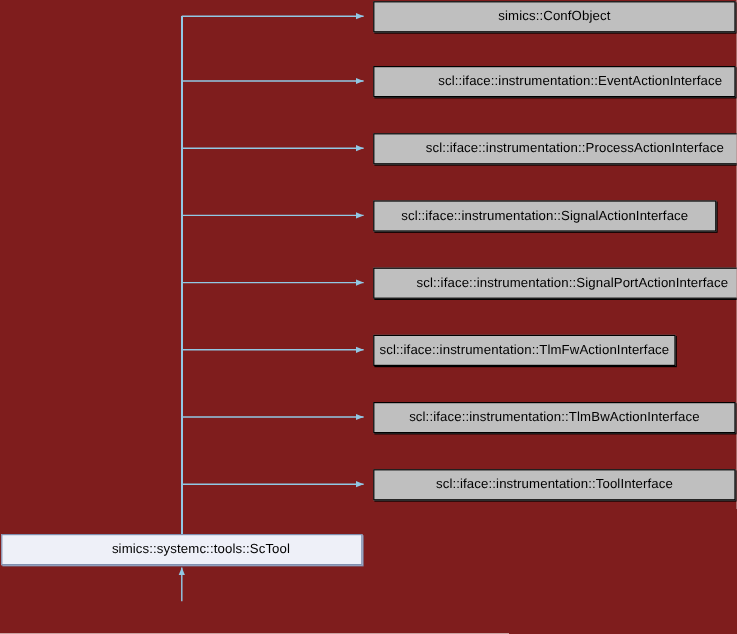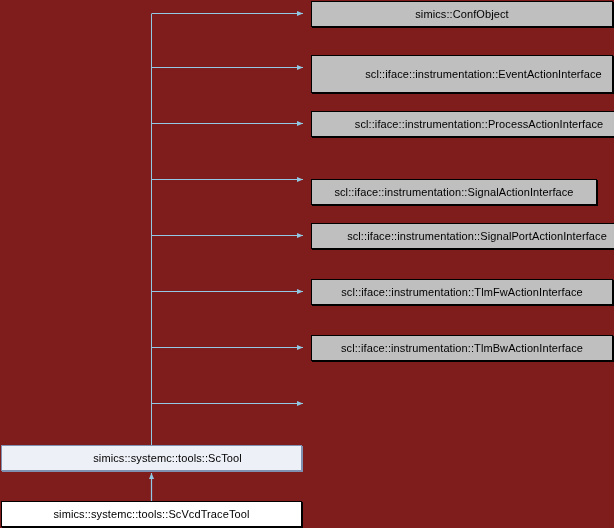--- a/index.html
+++ b/index.html
@@ -87,46 +87,46 @@
       <line x1="151.5" y1="403.5" x2="303" y2="403.5" marker-end="url(#arrow-right)" shape-rendering="auto"></line>
 
       <line x1="151.5" y1="501" x2="151.5" y2="473" marker-end="url(#arrow-up)" shape-rendering="auto"></line>
     </g>
   </svg>
 
   <div class="node base" style="left:311px; top:1px; width:302px; height:26px;">
     <span class="node-label">simics::ConfObject</span>
   </div>
 
-  <div class="node base" style="left:311px; top:55px; width:302px; height:38px;padding-left:43px;">
+  <div class="node base" style="left:311px; top:55px; width:302px; height:26px;padding-left:43px;">
     <span class="node-label">scl::iface::instrumentation::EventActionInterface</span>
   </div>
 
   <div class="node base" style="left:311px; top:111px; width:336px; height:26px;">
     <span class="node-label">scl::iface::instrumentation::ProcessActionInterface</span>
   </div>
 
-  <div class="node base" style="left:311px; top:179px; width:286px; height:26px;">
+  <div class="node base" style="left:311px; top:167px; width:286px; height:26px;">
     <span class="node-label">scl::iface::instrumentation::SignalActionInterface</span>
   </div>
 
   <div class="node base" style="left:311px; top:223px; width:332px; height:26px;">
     <span class="node-label">scl::iface::instrumentation::SignalPortActionInterface</span>
   </div>
 
-  <div class="node base" style="left:311px; top:279px; width:302px; height:26px;">
+  <div class="node base" style="left:311px; top:279px; width:252px; height:26px;">
     <span class="node-label">scl::iface::instrumentation::TlmFwActionInterface</span>
   </div>
 
   <div class="node base" style="left:311px; top:335px; width:302px; height:26px;text-align:center;">
     <span class="node-label">scl::iface::instrumentation::TlmBwActionInterface</span>
   </div>
 
+  <div class="node base" style="left:311px; top:391px; width:302px; height:26px;">
+    <span class="node-label">scl::iface::instrumentation::ToolInterface</span>
+  </div>
 
   <div class="node current" style="left:1px; top:445px; width:301px; height:26px;padding-left:32px;">
     <span class="node-label">simics::systemc::tools::ScTool</span>
   </div>
 
-  <div class="node derived" style="left:1px; top:501px; width:301px; height:26px;">
-    <span class="node-label">simics::systemc::tools::ScVcdTraceTool</span>
-  </div>
 
 </div>
 
 </body></html>

